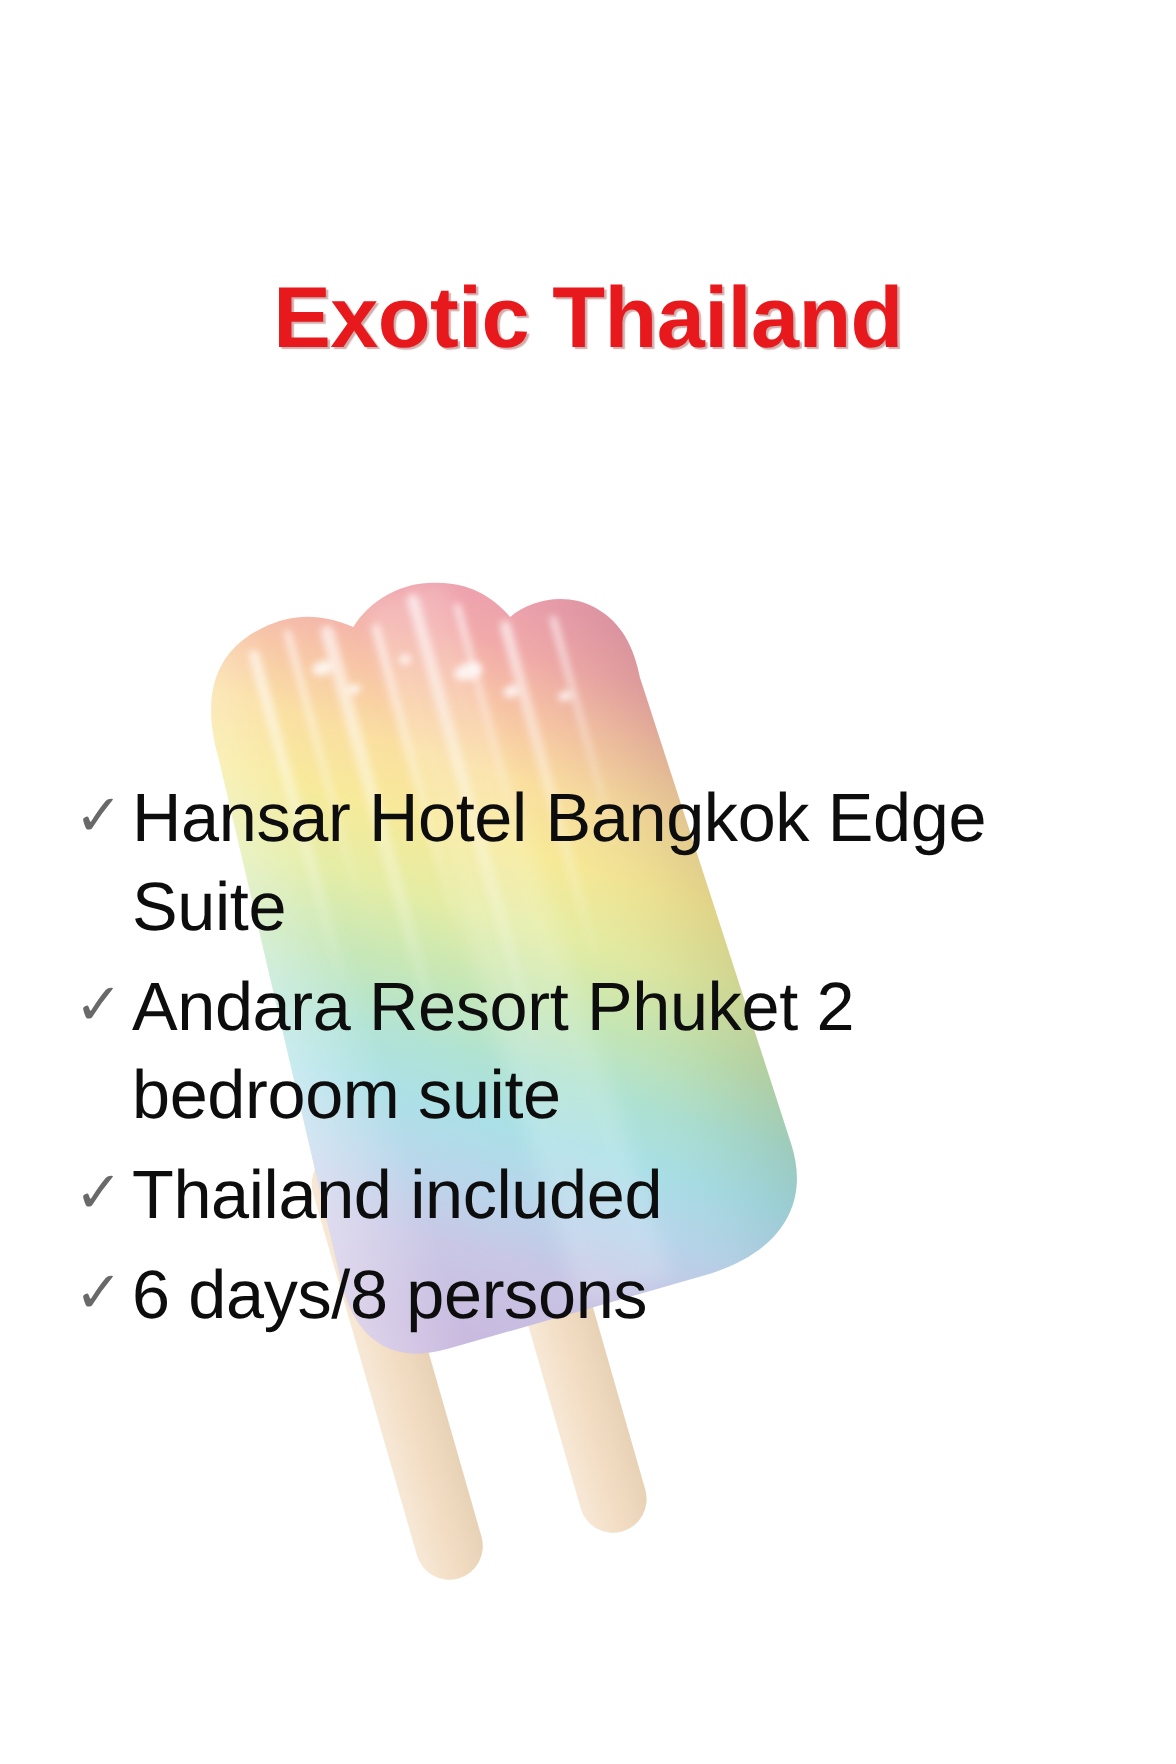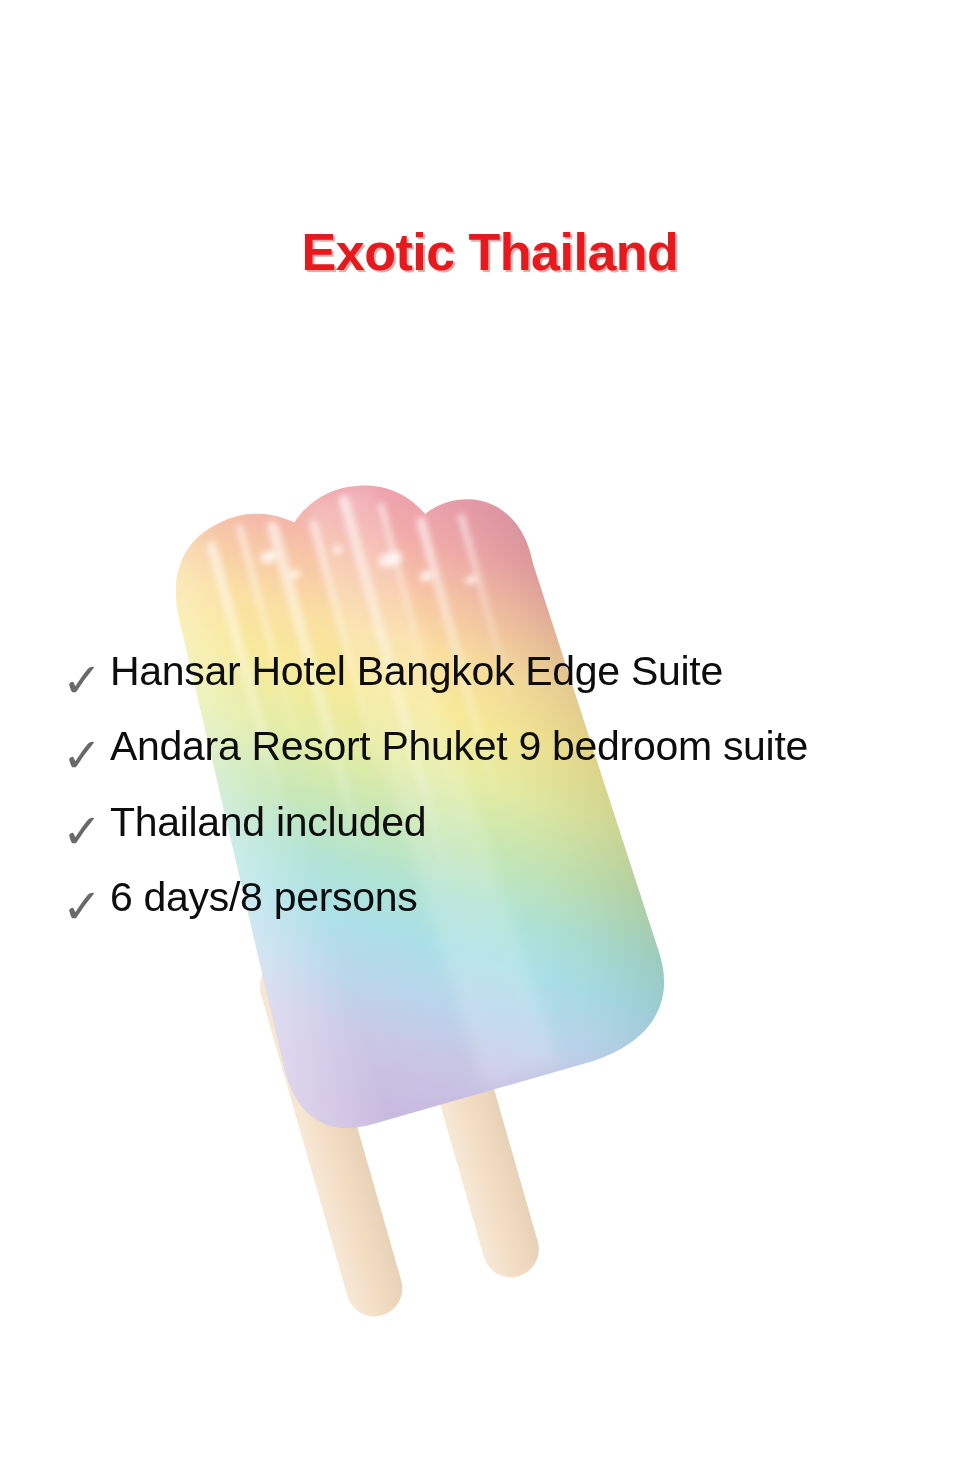--- a/index.html
+++ b/index.html
@@ -25,21 +25,21 @@
     position: absolute;
     left: 0;
     top: 218px;
     width: 980px;
     text-align: center;
     z-index: 5;
   }
   .title-line {
     font-family: "Liberation Sans", sans-serif;
     font-weight: bold;
-    font-size: 52px;
+    font-size: 72px;
     line-height: 1.33;
     color: #e8191c;
     letter-spacing: -0.5px;
     text-shadow: 2px 2px 1px rgba(120, 20, 20, 0.35);
   }
 
   
   .popsicle-art {
     position: absolute;
     left: 0;
@@ -70,21 +70,21 @@
     line-height: 1.30;
     color: #696969;
     font-family: "DejaVu Sans", sans-serif;
     font-weight: normal;
     text-align: left;
     padding-top: 4px;
   }
   .bullet-text {
     flex: 1 1 auto;
     font-family: "Liberation Sans", sans-serif;
-    font-size: 41px;
+    font-size: 57px;
     line-height: 1.30;
     color: #0d0d0d;
     font-weight: normal;
     letter-spacing: -0.3px;
   }
 </style>
 </head>
 <body>
 
 <div class="slide">
@@ -197,21 +197,21 @@
 
   <div class="bullet-list">
 
     <div class="bullet-item">
       <span class="bullet-check">✓</span>
       <span class="bullet-text">Hansar Hotel Bangkok Edge Suite</span>
     </div>
 
     <div class="bullet-item">
       <span class="bullet-check">✓</span>
-      <span class="bullet-text">Andara Resort Phuket 9 bedroom suite</span>
+      <span class="bullet-text">Andara Resort Phuket 2 bedroom suite</span>
     </div>
 
     <div class="bullet-item">
       <span class="bullet-check">✓</span>
       <span class="bullet-text">Thailand included</span>
     </div>
 
     <div class="bullet-item">
       <span class="bullet-check">✓</span>
       <span class="bullet-text">6 days/8 persons</span>

